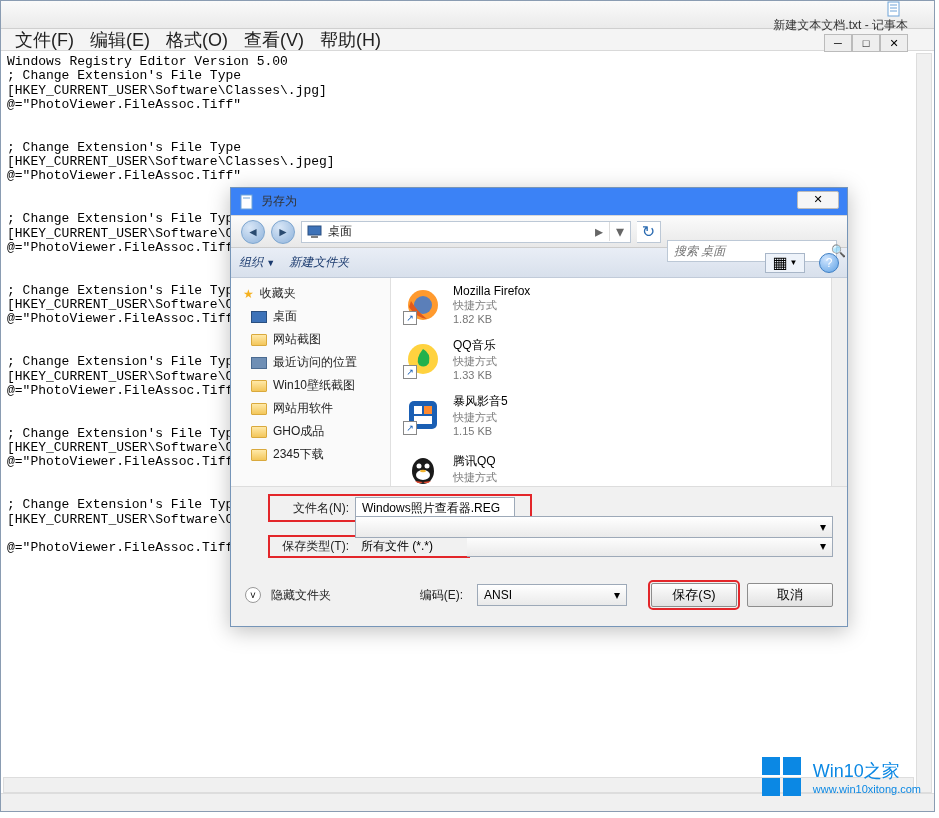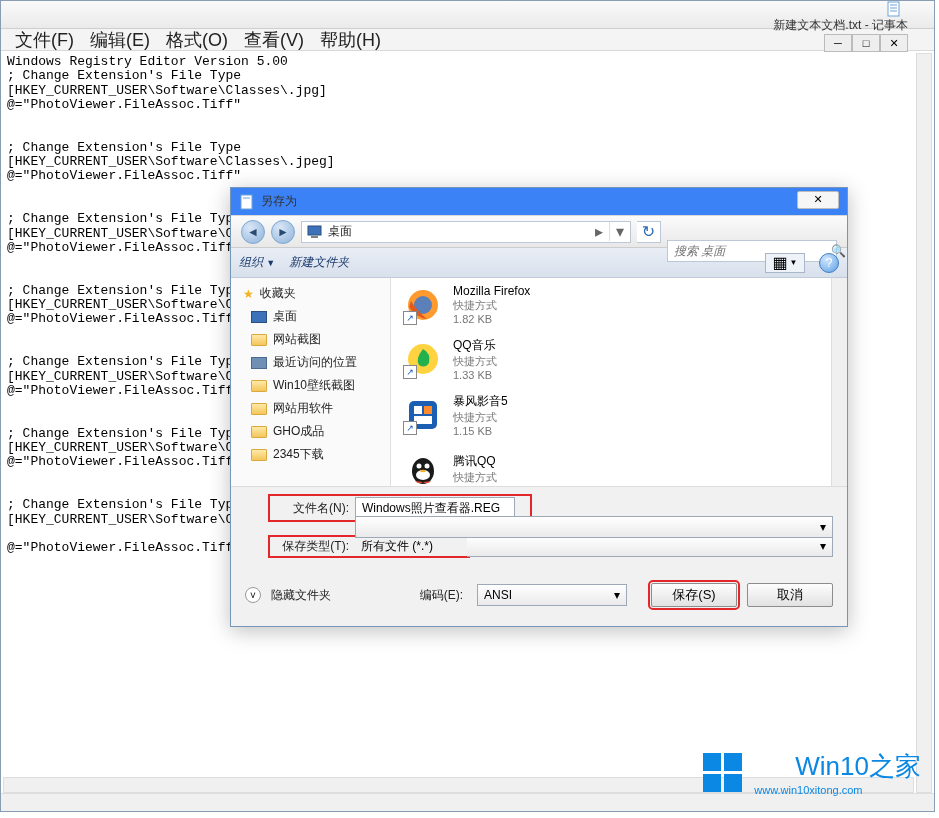--- a/index.html
+++ b/index.html
@@ -74,21 +74,21 @@
 .hide-folders { font-size: 12px; color: #222; flex: 1; }
 .enc-label { font-size: 12px; color: #222; margin-right: 4px; }
 .enc-select { width: 150px; height: 22px; border: 1px solid #9da9b8; background: linear-gradient(to bottom, #fff, #eaeaea); font-size: 12px; padding: 0 6px; display: flex; align-items: center; justify-content: space-between; margin-right: 14px; }
 .btn { width: 86px; height: 24px; border: 1px solid #8d8d8d; background: linear-gradient(to bottom, #fdfdfd, #e2e2e2); font-size: 13px; display: flex; align-items: center; justify-content: center; cursor: pointer; border-radius: 2px; }
 
 
 .watermark { position: absolute; bottom: 22px; right: 18px; display: flex; align-items: center; gap: 12px; }
 .wm-logo { display: grid; grid-template-columns: 18px 18px; grid-template-rows: 18px 18px; gap: 3px; }
 .wm-logo div { background: #0b88e4; }
 .wm-text { color: #0b88e4; }
-.wm-text .big { font-size: 26px; font-weight: 300; margin-left: 41px; }
+.wm-text .big { font-size: 18px; font-weight: 300; }
 .wm-text .small { font-size: 11px; color: #0b88e4; }
 
 svg { display: block; }
 </style>
 </head>
 <body>
 
 <div class="notepad-window">
   <div class="notepad-titlebar">
     <span class="notepad-icon">

